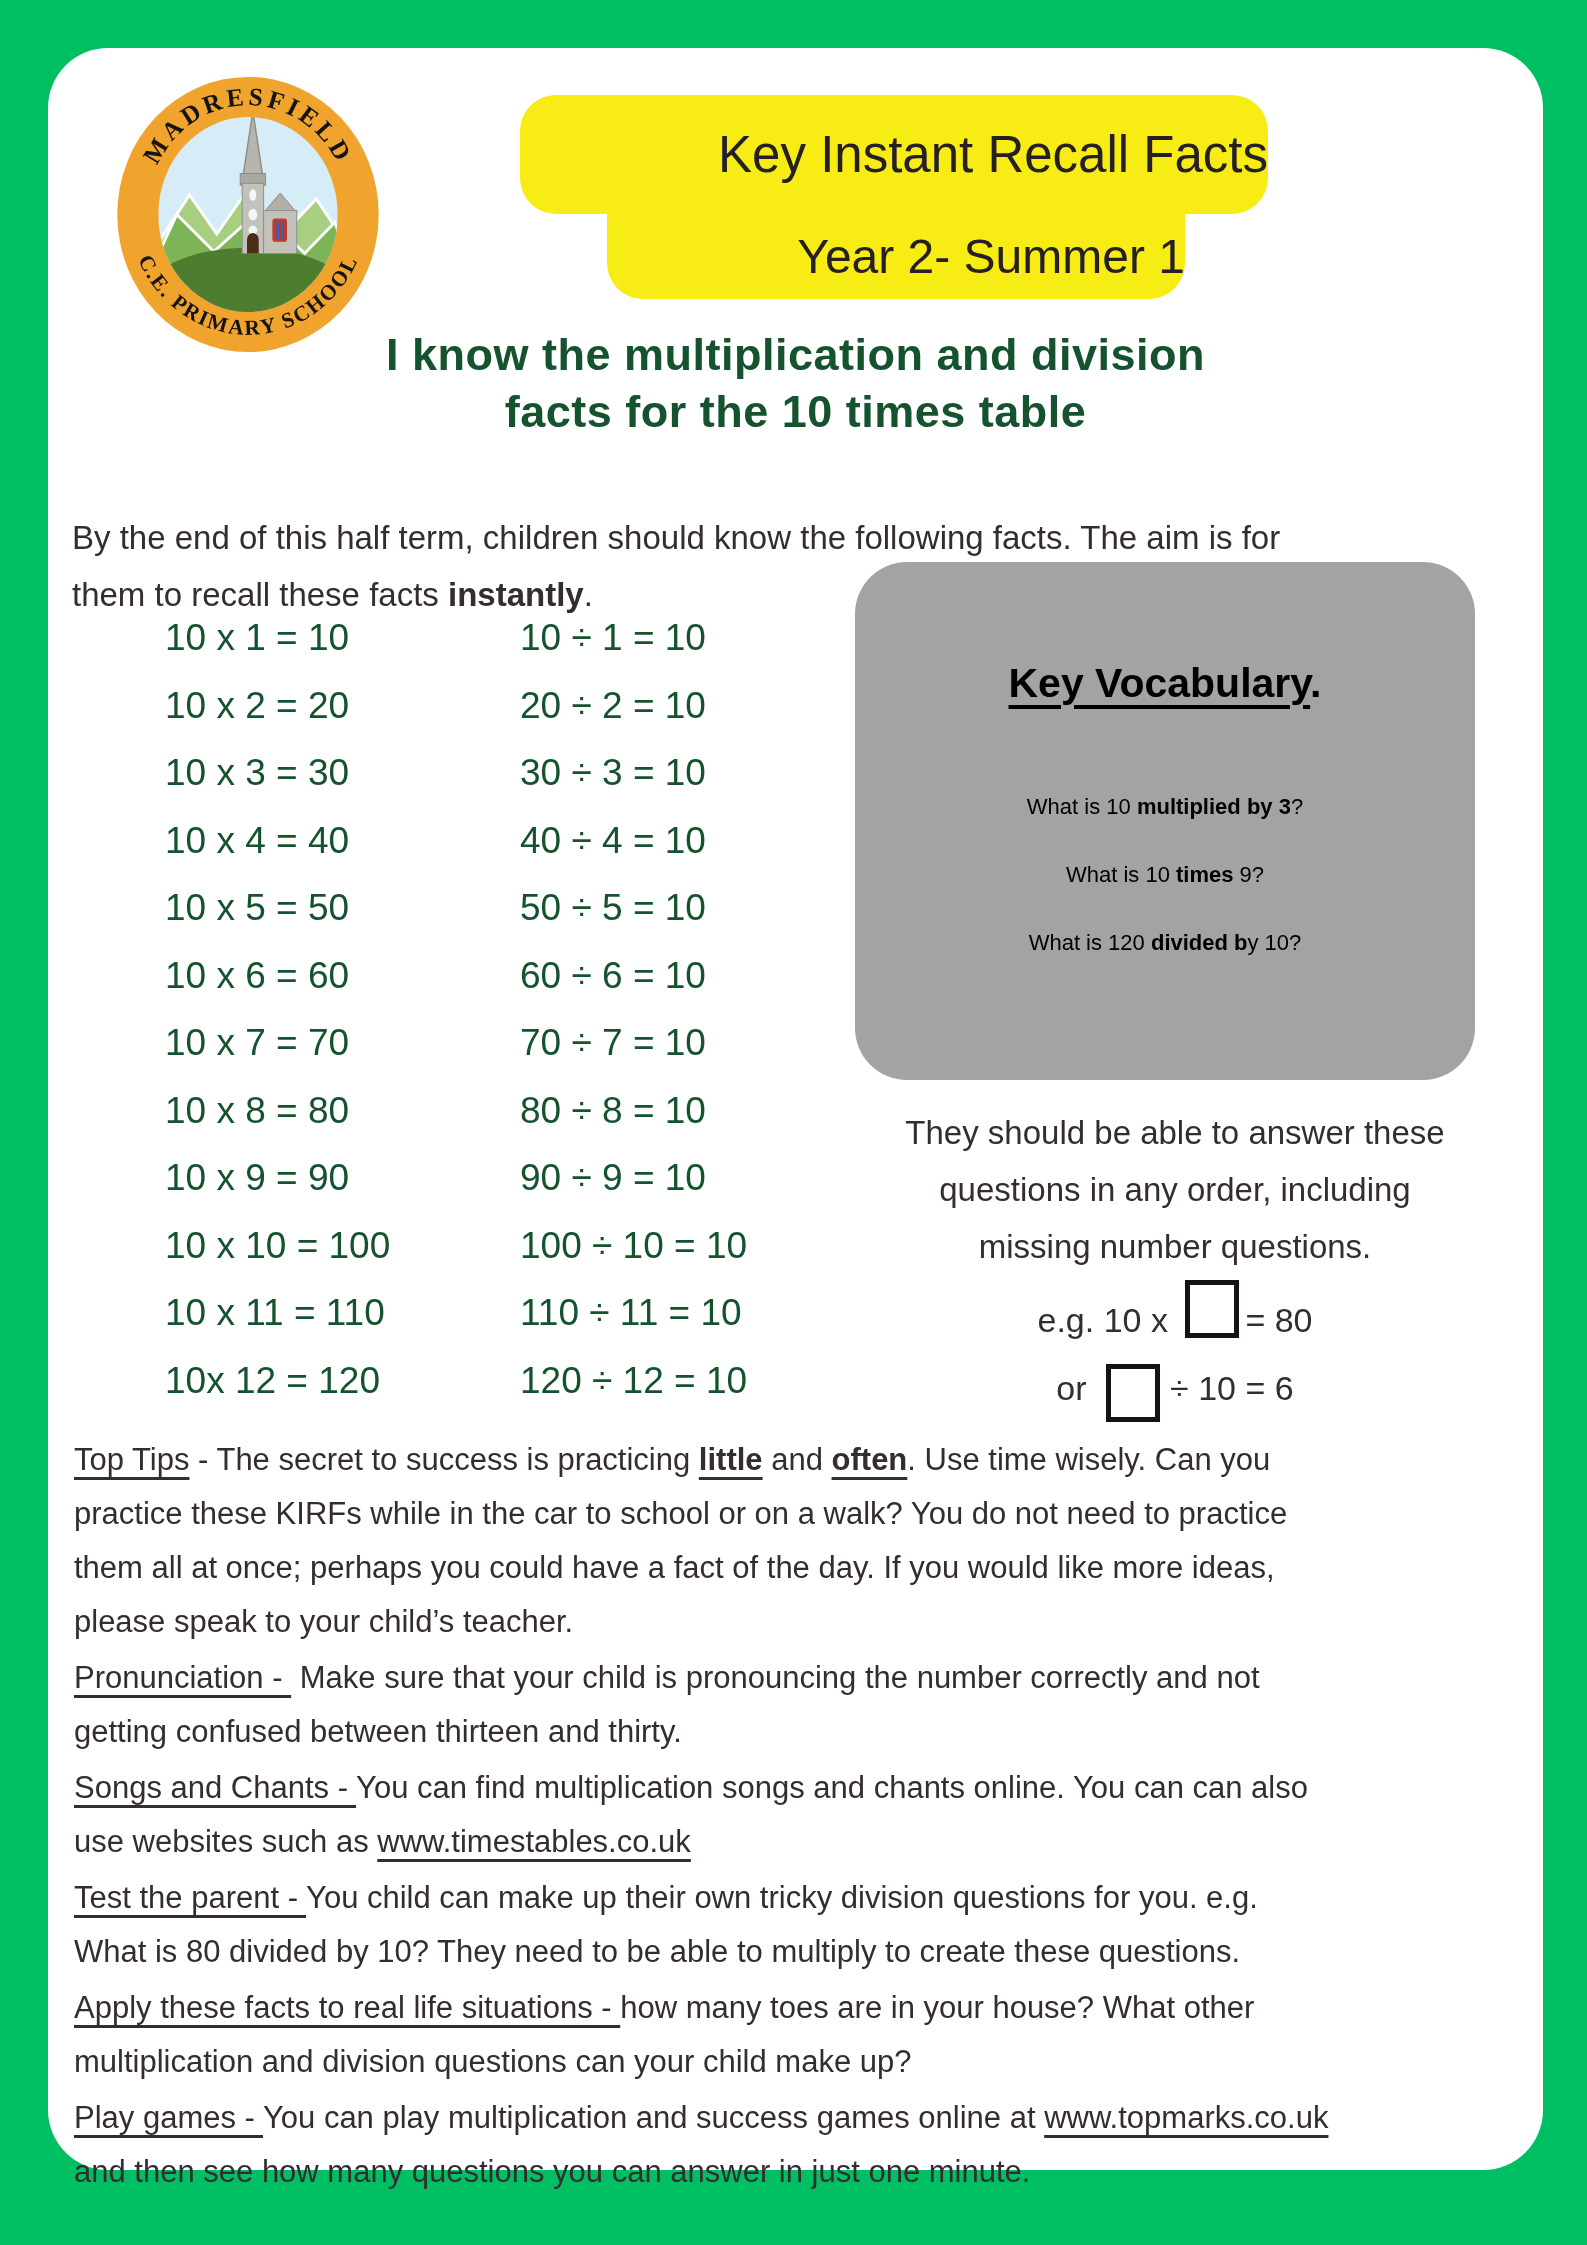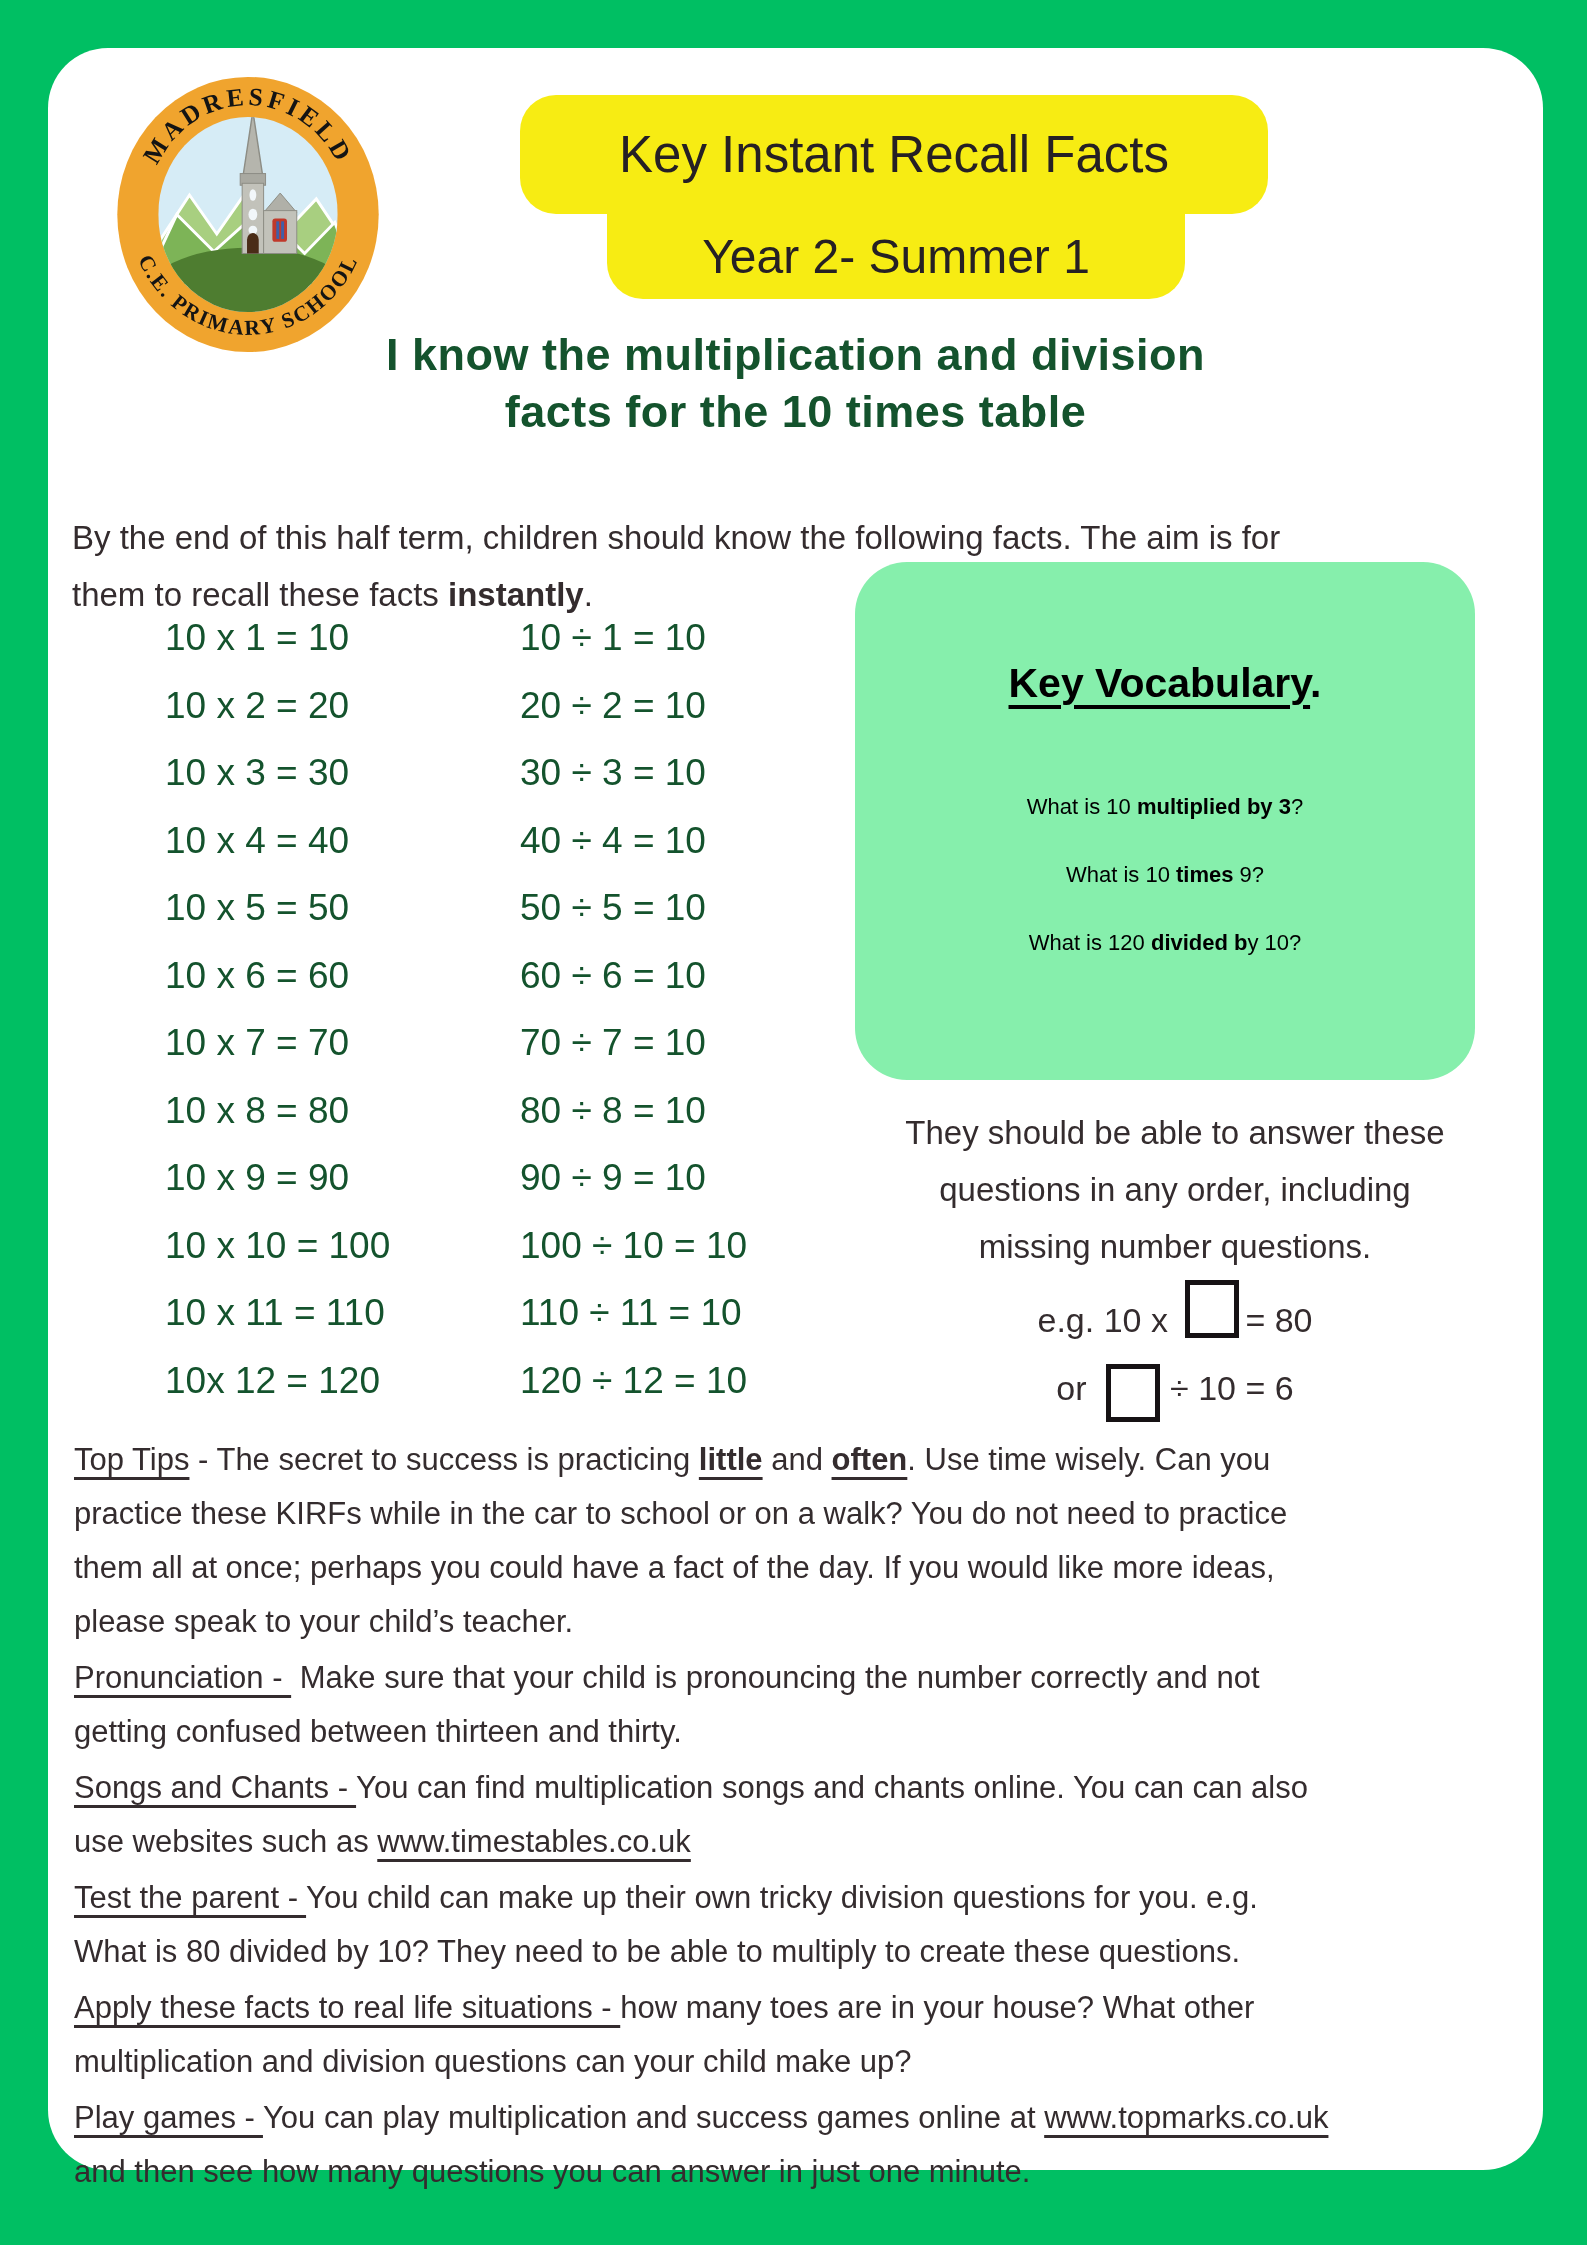--- a/index.html
+++ b/index.html
@@ -8,38 +8,38 @@
     background:#00bf63;
     font-family:"Liberation Sans", sans-serif;
     -webkit-font-smoothing:antialiased;
   }
   .card{
     position:absolute;left:48px;top:48px;width:1495px;height:2122px;
     background:#ffffff;border-radius:60px;
   }
   
   .logo{position:absolute;left:66px;top:28px;width:268px;height:278px;}
-  .ybox{position:absolute;background:#f7ec13;display:flex;align-items:center;justify-content:center;
+  .ybox{position:absolute;background:#f7ec13;display:flex;align-items:center;justify-content:flex-end;
         color:#262024;}
   .ybox1{left:472px;top:47px;width:748px;height:119px;border-radius:36px;font-size:51px;}
   .ybox2{left:559px;top:165px;width:578px;height:86px;border-radius:0 0 36px 36px;font-size:48px;}
   
   .h1{position:absolute;left:0;top:278px;width:100%;text-align:center;
       font-weight:bold;font-size:45px;line-height:57px;color:#14532d;letter-spacing:.5px;}
   .h1 span{display:block;}
   
   .intro{position:absolute;left:24px;top:428px;width:1448px;
          font-size:33px;line-height:57px;color:#342c2e;white-space:pre-wrap;}
   
   .facts-mult{position:absolute;left:117px;top:556px;}
   .facts-div{position:absolute;left:472px;top:556px;}
   .fact-row{font-size:37px;line-height:67.5px;color:#14532d;}
   
   .vocab{position:absolute;left:807px;top:514px;width:620px;height:518px;
-         background:#86efac;border-radius:52px;text-align:center;color:#000;}
+         background:#a3a3a3;border-radius:52px;text-align:center;color:#000;}
   .vocab-title{margin-top:98px;font-size:41px;font-weight:bold;}
   .vocab-title .u{text-decoration:underline;text-decoration-thickness:4px;text-underline-offset:8px;}
   .vocab-qs{margin-top:66px;font-size:22px;line-height:68px;}
   
   .note{position:absolute;left:770px;top:1056px;width:714px;text-align:center;
         font-size:33px;line-height:57px;color:#342c2e;white-space:pre-line;}
   .examples{position:absolute;left:770px;top:1238px;width:714px;text-align:center;
             font-size:34px;color:#342c2e;}
   .eg-line{height:68px;line-height:68px;}
   .mbox{display:inline-block;width:44px;height:48px;border:5px solid #161214;background:#fff;

